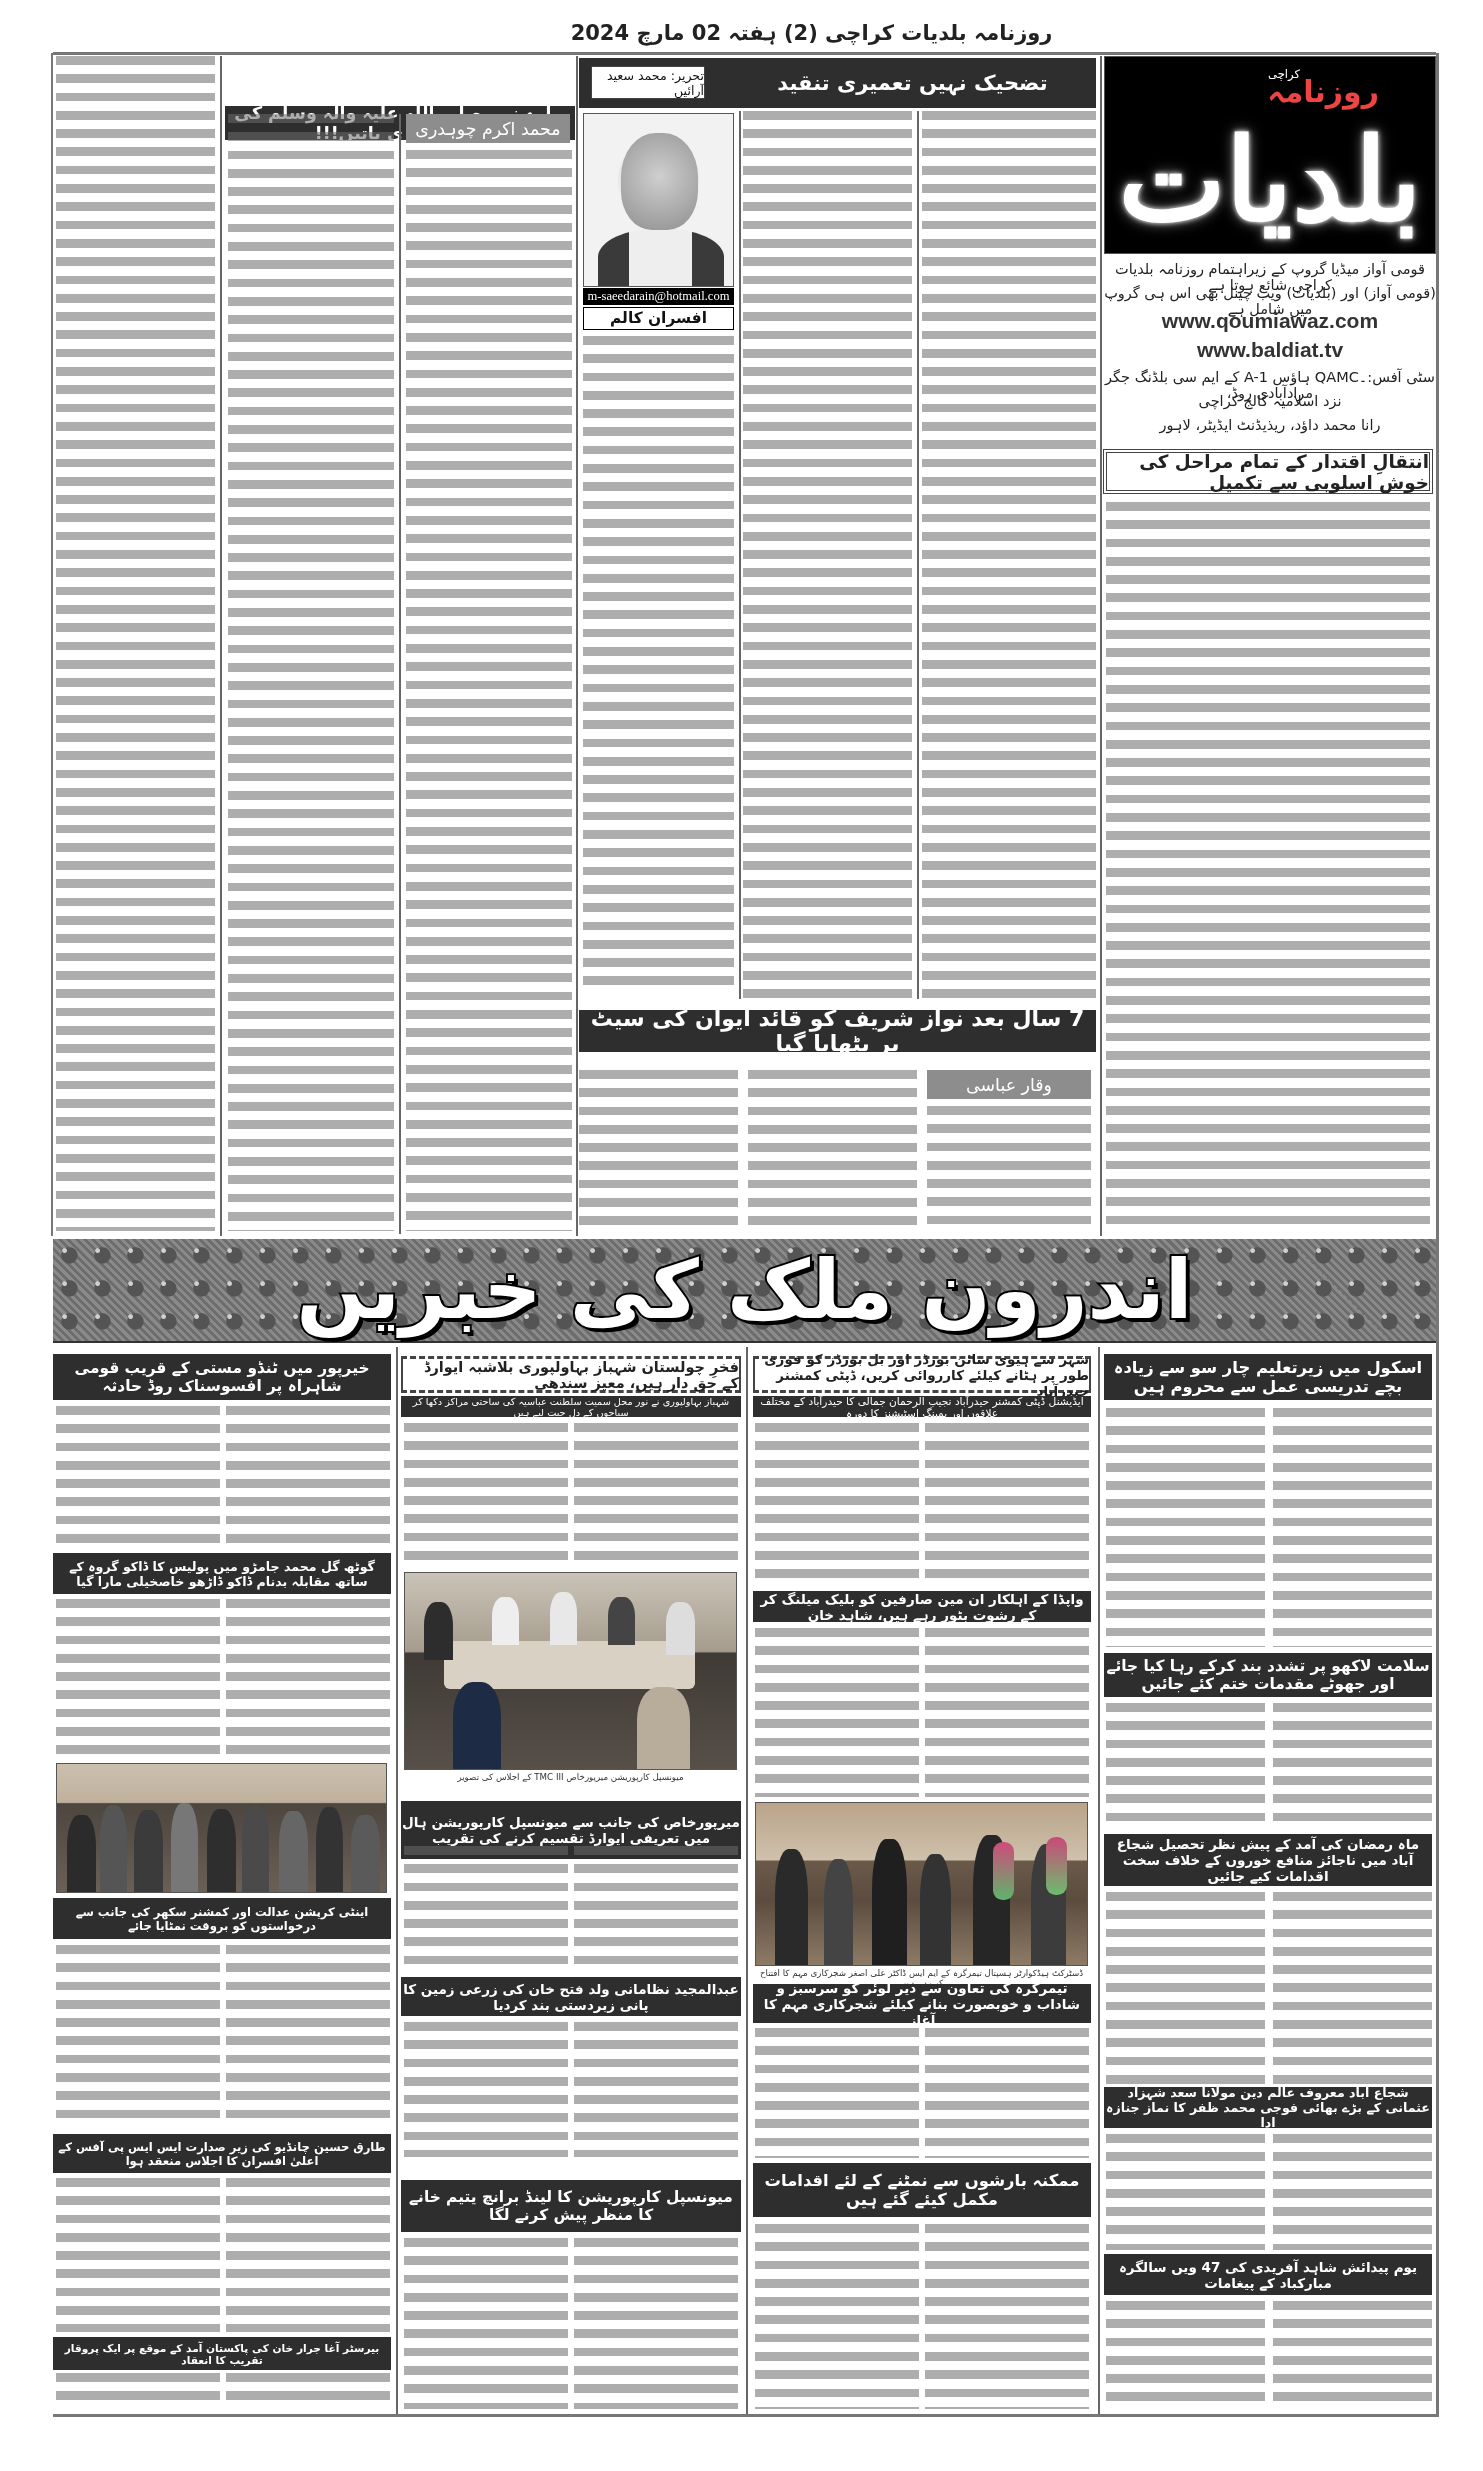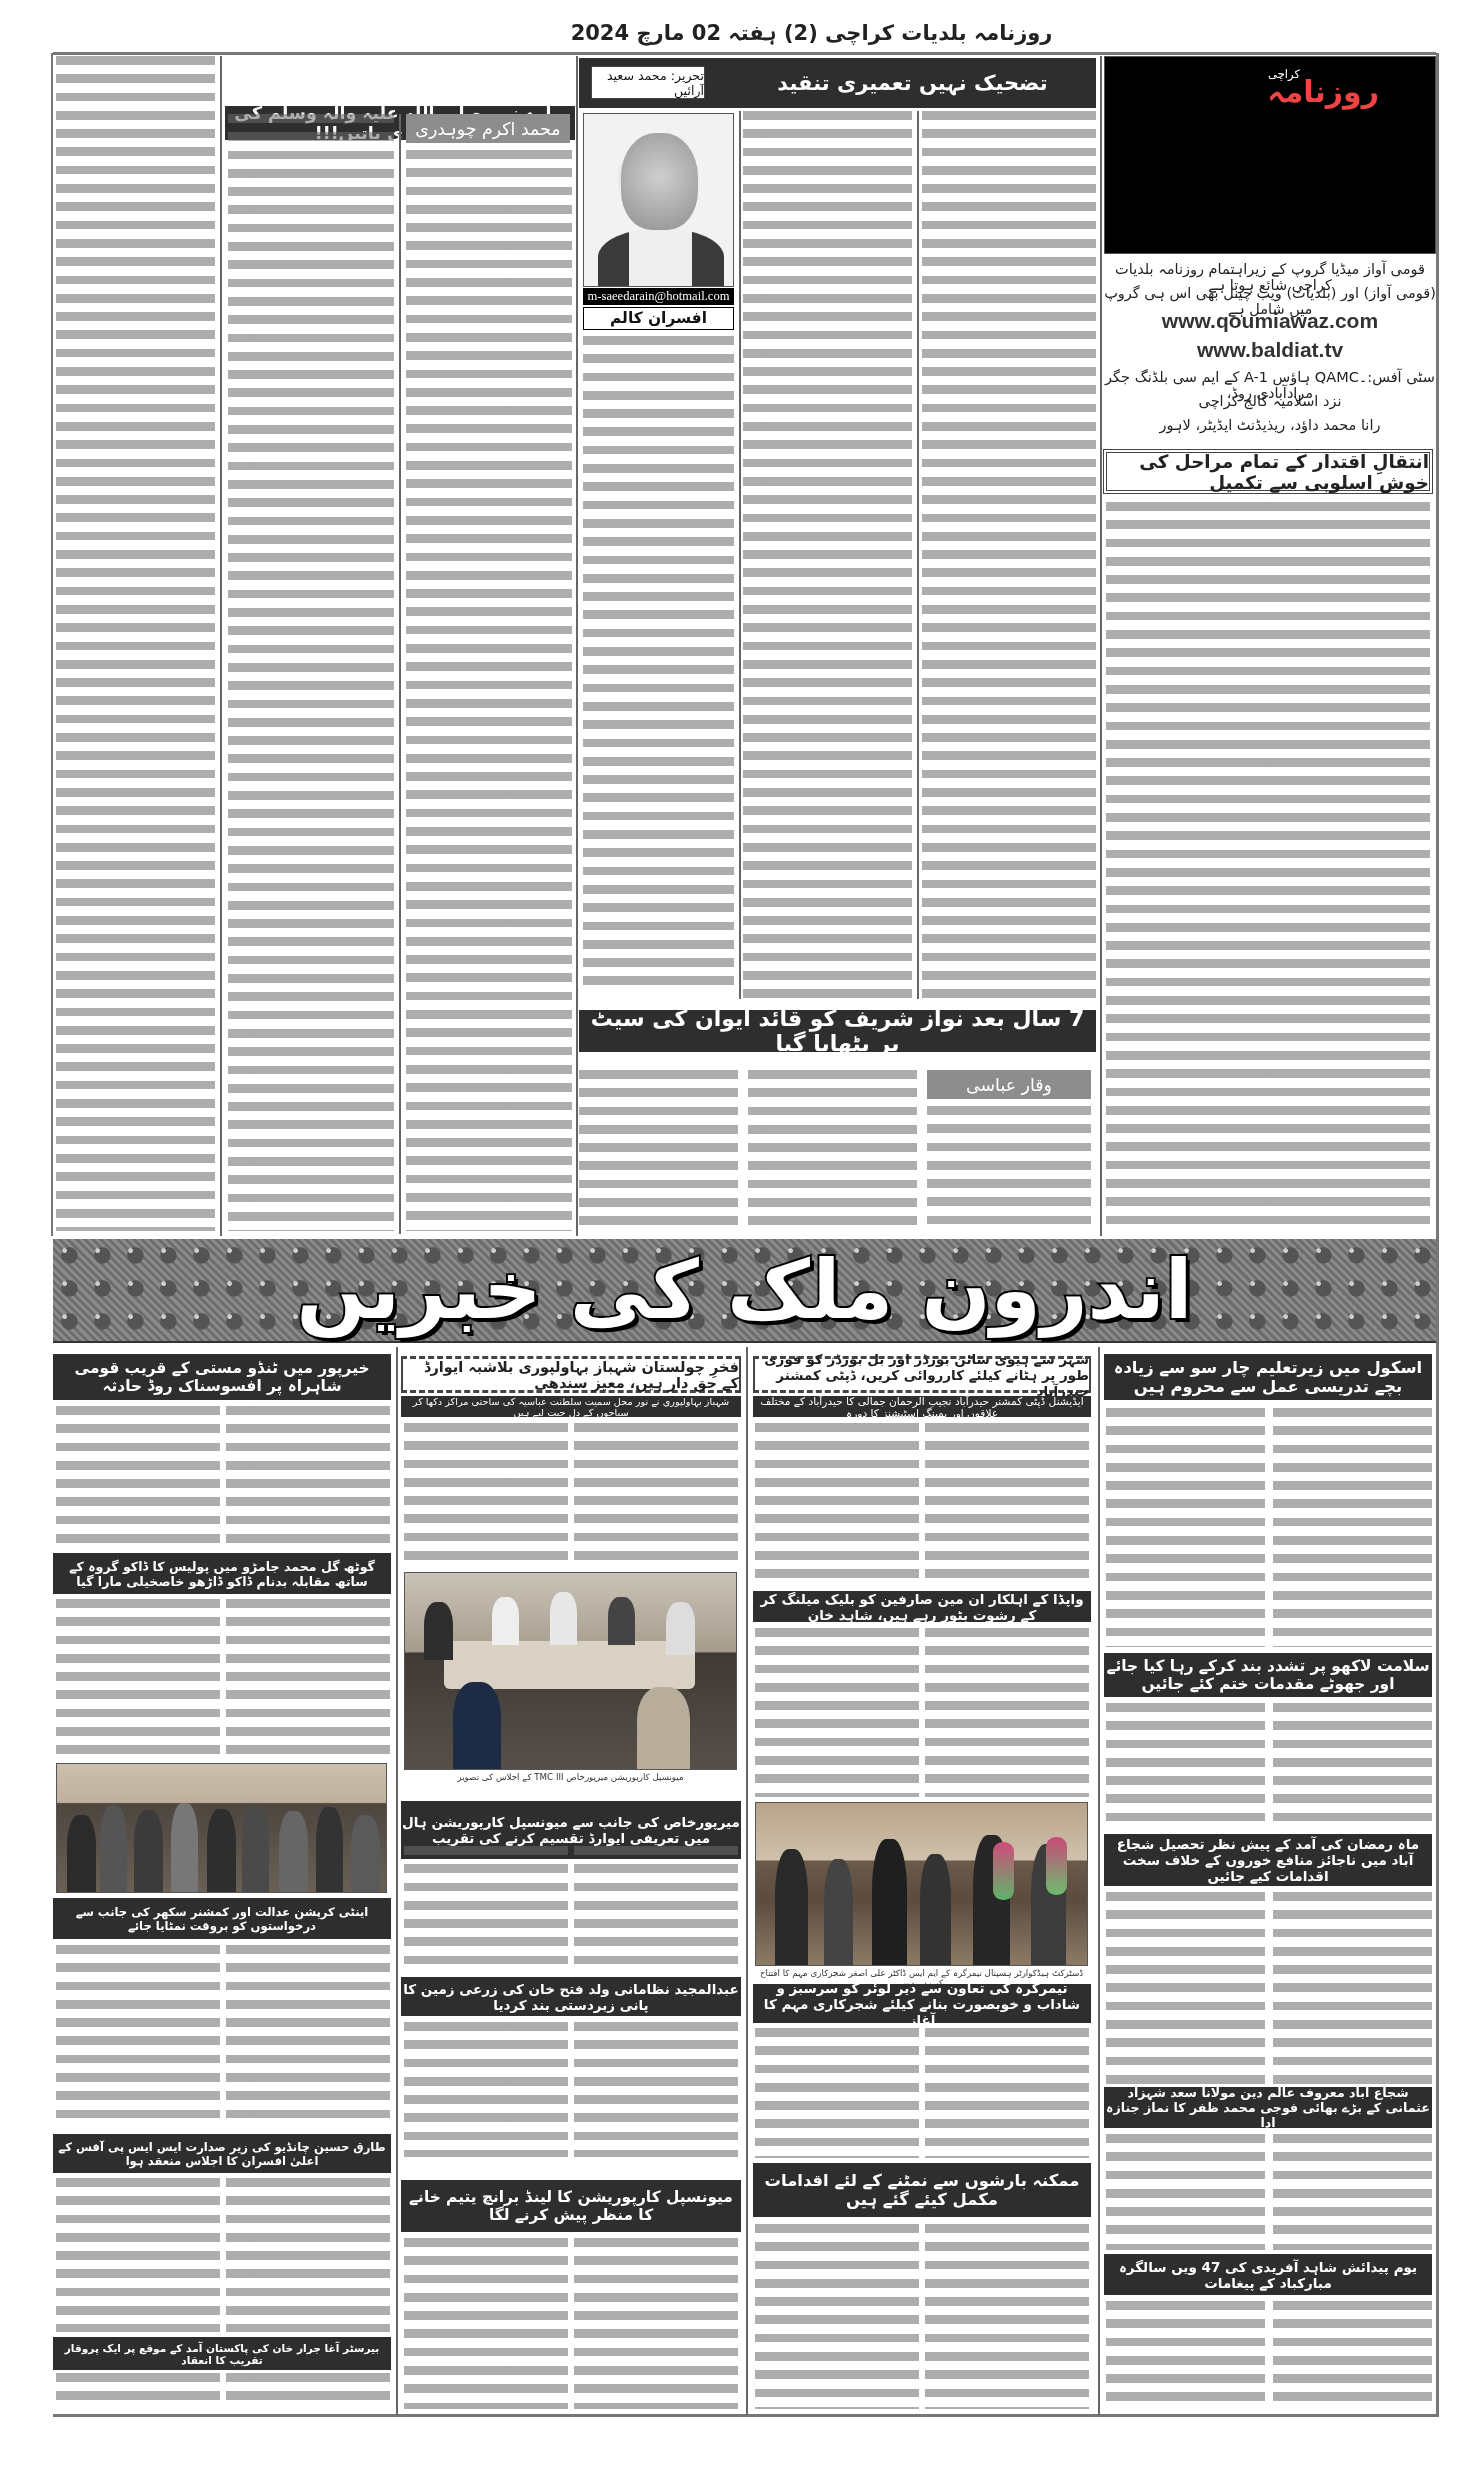--- a/index.html
+++ b/index.html
@@ -62,20 +62,21 @@
 
 <div class="dateline">روزنامہ بلدیات کراچی (2) ہفتہ 02 مارچ 2024</div>
 <div class="top-rule"></div>
 <div class="left-rule"></div>
 <div class="outer-frame"></div>
 <div class="bottom-rule"></div>
 
 <div class="masthead">
   <span class="mast-city">کراچی</span>
   <span class="mast-sub">روزنامہ</span>
+  <span class="mast-title">بلدیات</span>
 </div>
 <div class="pub-line" style="top:261px;">قومی آواز میڈیا گروپ کے زیراہتمام روزنامہ بلدیات کراچی شائع ہوتا ہے</div>
 <div class="pub-line" style="top:285px;">(قومی آواز) اور (بلدیات) ویب چینل بھی اس ہی گروپ میں شامل ہے</div>
 <div class="url" style="top:309px;">www.qoumiawaz.com</div>
 <div class="url" style="top:338px;">www.baldiat.tv</div>
 <div class="pub-line" style="top:369px;">سٹی آفس:۔QAMC ہاؤس A-1 کے ایم سی بلڈنگ جگر مرادآبادی روڈ،</div>
 <div class="pub-line" style="top:393px;">نزد اسلامیہ کالج کراچی</div>
 <div class="pub-line" style="top:417px;">رانا محمد داؤد، ریذیڈنٹ ایڈیٹر، لاہور</div>
 
 <div class="abs boxed-title" style="left:1106px; top:452px; width:324px; height:39px; font-size:18.3px;">انتقالِ اقتدار کے تمام مراحل کی خوش اسلوبی سے تکمیل</div>

